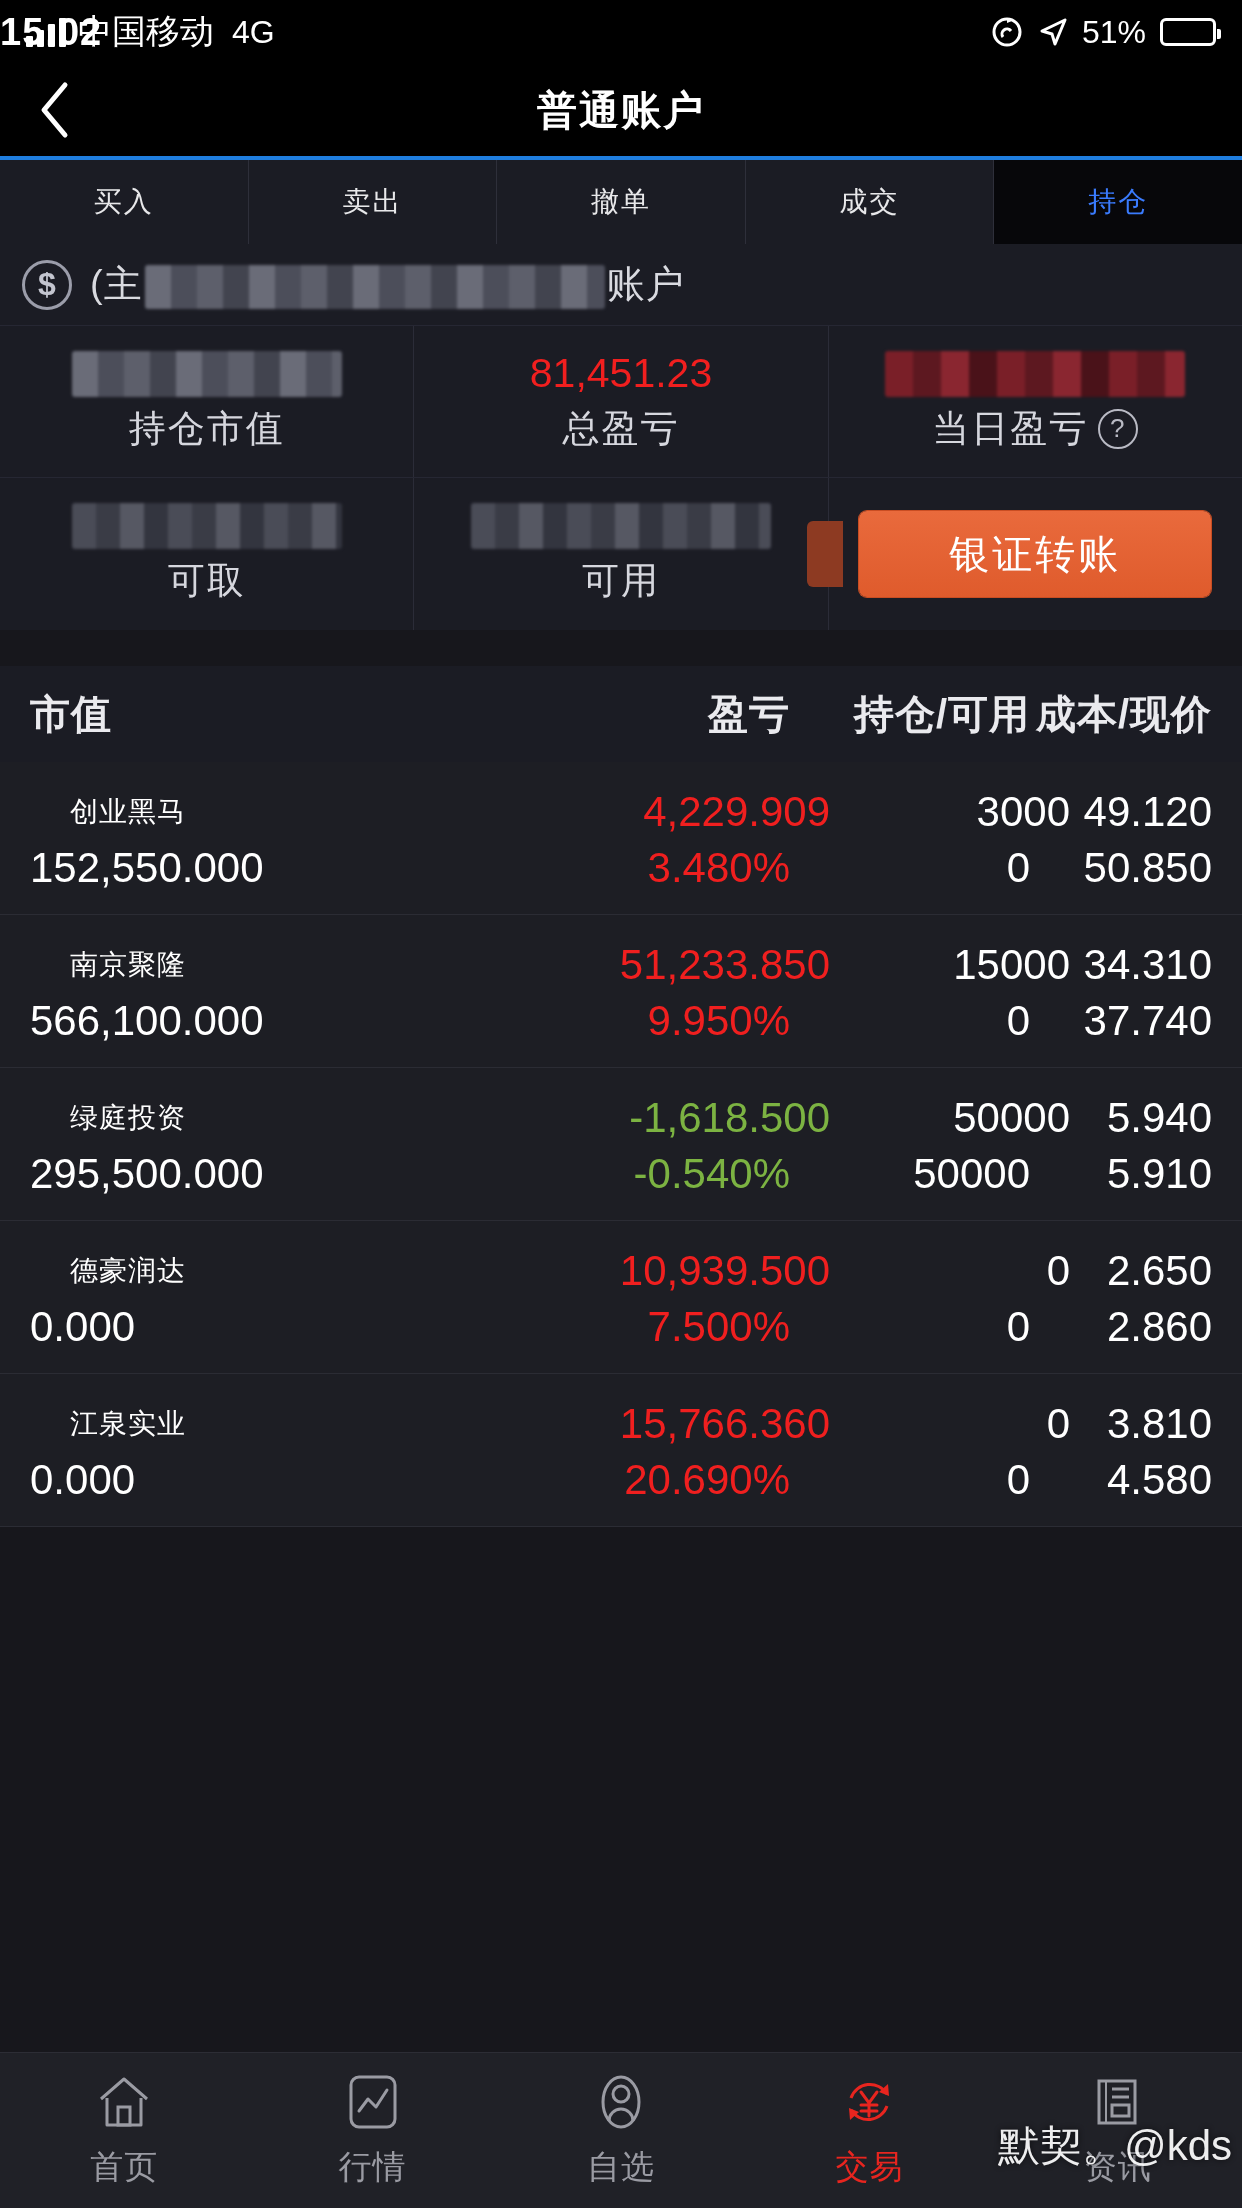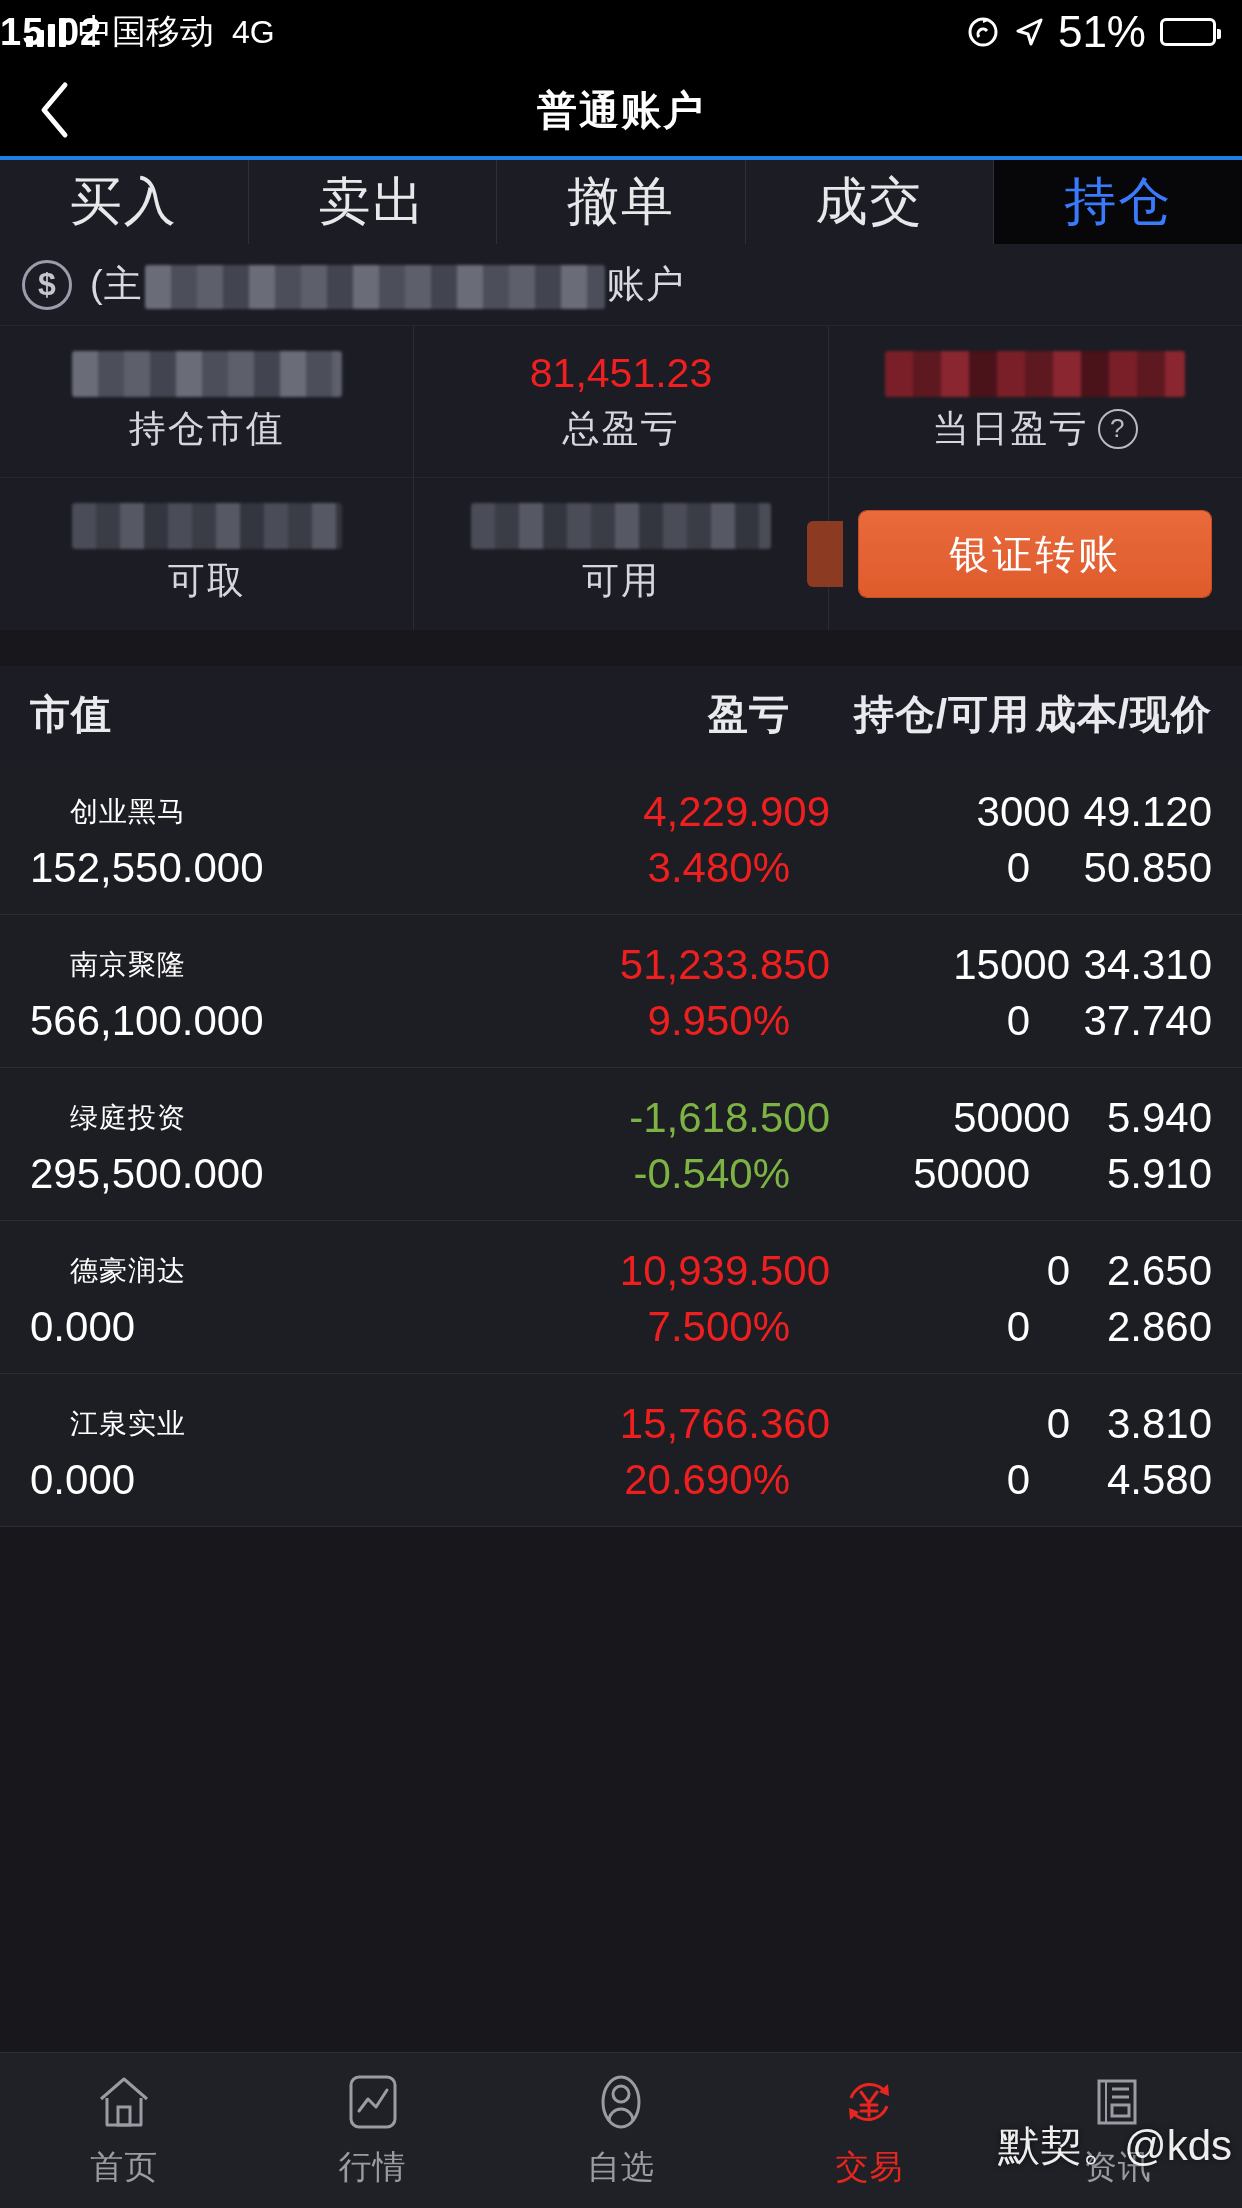--- a/index.html
+++ b/index.html
@@ -26,21 +26,21 @@
   .signal i:nth-child(4){height:29px}
   .carrier{ font-size:34px; letter-spacing:0px; }
   .net{ font-size:32px; margin-left:6px; }
   .sb-center{
     position:absolute; left:0; right:0; text-align:left;
     font-size:38px; font-weight:bold; letter-spacing:1px;
   }
   .sb-right{ margin-left:auto; display:flex; align-items:center; gap:14px; position:relative; z-index:2;}
   .rotlock{ width:34px; height:34px; }
   .locarrow{ width:30px; height:30px; }
-  .batt-pct{ font-size:44px; }
+  .batt-pct{ font-size:32px; }
   .batt{
     width:56px; height:28px; border:3px solid #fff; border-radius:6px;
     position:relative; padding:3px;
   }
   .batt::after{
     content:""; position:absolute; right:-8px; top:8px; width:4px; height:10px;
     background:#fff; border-radius:0 2px 2px 0;
   }
   .batt-fill{ height:100%; background:#fff; border-radius:2px; }
 
@@ -58,21 +58,21 @@
     font-size:40px; font-weight:bold; letter-spacing:2px;
   }
 
   
   .tabbar{
     height:88px; display:flex; background:#1b1c24;
     border-top:4px solid #1f7ee0;
   }
   .tab{
     flex:1; display:flex; align-items:center; justify-content:center;
-    font-size:52px; color:#e8e8ea; letter-spacing:2px;
+    font-size:28px; color:#e8e8ea; letter-spacing:2px;
     border-right:1px solid #2e2f3a;
   }
   .tab:last-child{ border-right:none; }
   .tab.active{ background:#07070a; color:#3a7bfd; }
 
   
   .acct{
     height:82px; background:#1b1c24; display:flex; align-items:center;
     padding:0 22px; border-bottom:1px solid #262733; position:relative;
   }

